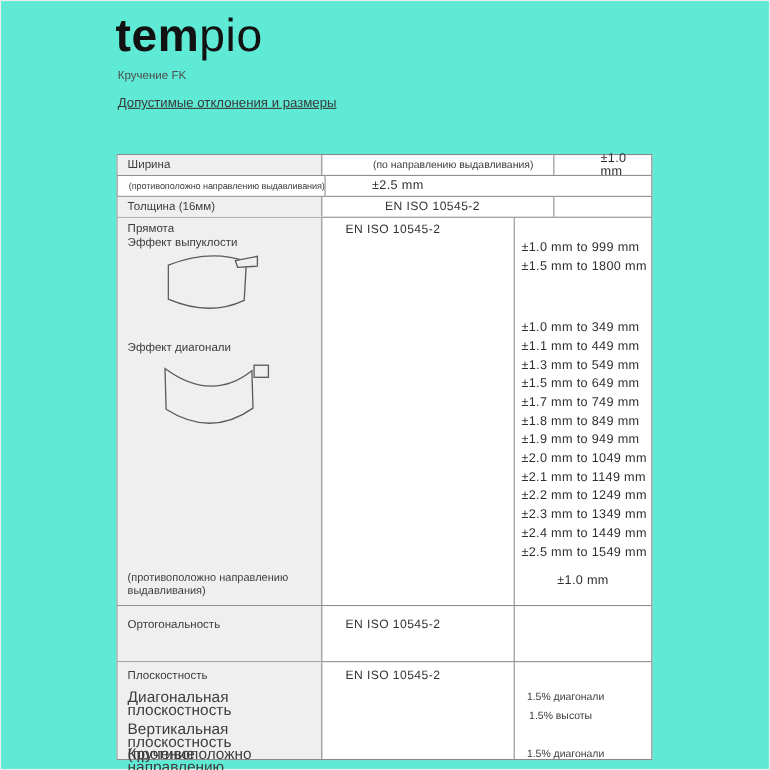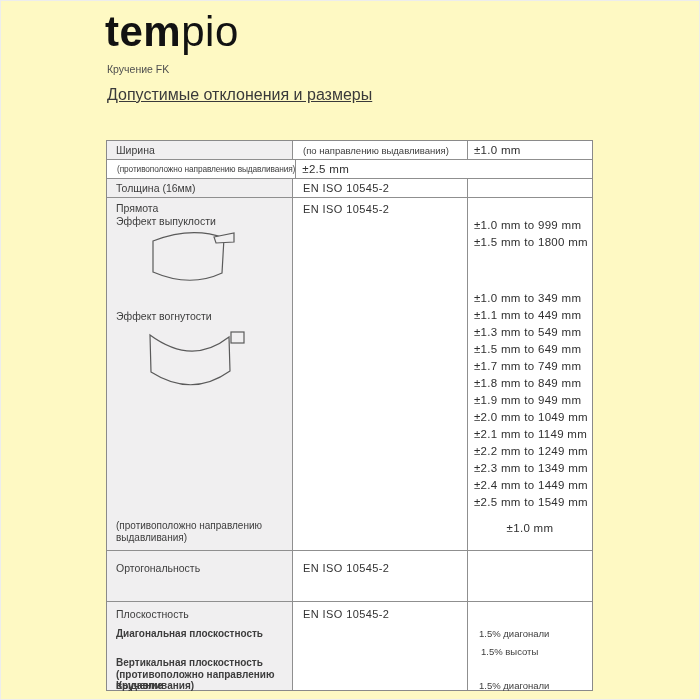--- a/index.html
+++ b/index.html
@@ -2,59 +2,59 @@
 <html><head>
 <meta charset="utf-8">
 <style>
   * { margin:0; padding:0; box-sizing:border-box; }
   html,body { width:700px; height:700px; }
   body {
     font-family:"Liberation Sans","DejaVu Sans",sans-serif;
     background:#ffffff; color:#3c3c3c; position:relative;
     -webkit-font-smoothing:antialiased;
   }
-  .page { position:absolute; inset:0; background:#fef9c3; border:1px solid #ededed; }
+  .page { position:absolute; inset:0; background:#5eead4; border:1px solid #ededed; }
 
   
   .logo { position:absolute; left:104px; top:10px; font-size:42px; letter-spacing:0.5px; color:#121212; line-height:1; }
   .logo .b { font-weight:800; }
   .logo .l { font-weight:400; }
   .system { position:absolute; left:106px; top:62px; font-size:10.5px; color:#4f4f4f; }
-  .toler-link { position:absolute; left:106px; top:85px; font-size:16px; color:#3a3a3a; text-decoration:underline; cursor:pointer; }
+  .toler-link { position:absolute; left:106px; top:85px; font-size:12px; color:#3a3a3a; text-decoration:underline; cursor:pointer; }
 
   
   .tbl { position:absolute; left:105px; top:139px; width:487px; border:1px solid #8a8a8a; background:#fff; }
   .t-row { display:flex; border-bottom:1px solid #8f8f8f; }
   .t-row:last-child { border-bottom:none; }
   .c1 { flex:0 0 186px; background:#f0eff0; border-right:1px solid #8f8f8f; padding-left:9px; }
   .c2 { flex:0 0 175px; border-right:1px solid #8f8f8f; padding-left:10px; }
   .c3 { flex:1 1 auto; padding-left:6px; }
 
-  .r-sm { height:19px; }
+  .r-sm { height:19px;gap:36px; }
   .r-sm .c1, .r-sm .c2, .r-sm .c3 { display:flex; align-items:center; }
   .lbl { font-size:10.5px; color:#3d3d3d; }
   .m1 { font-size:9.5px; color:#3d3d3d; white-space:nowrap; }
   .m2 { font-size:8.3px; color:#3d3d3d; white-space:nowrap; letter-spacing:-0.1px; }
-  .iso { font-size:11px; letter-spacing:0.4px; color:#333; }
+  .iso { font-size:11px; letter-spacing:0.4px; color:#333;margin-left:11px; }
   .val { font-size:11.5px; letter-spacing:0.3px; color:#2f2f2f; }
 
   .r-big { height:353px; }
   .r-big .c1, .r-big .c2, .r-big .c3 { position:relative; }
   .pos { position:absolute; }
   .range-list div { line-height:17px; }
   .pair div { line-height:17px; }
   .opp-lbl { font-size:10px; line-height:12px; width:150px; }
   .opp-val { width:100%; text-align:center; }
 
   .r-orth { height:51px; }
   .r-orth .c1, .r-orth .c2 { padding-top:7px; }
 
   .r-flat { height:88px; }
   .r-flat .c1, .r-flat .c2, .r-flat .c3 { position:relative; }
-  .flat-sub { font-size:10px; line-height:11.5px; color:#3d3d3d;font-weight:bold; }
+  .flat-sub { font-size:14px; line-height:11.5px; color:#3d3d3d; }
   .pct { font-size:9.5px; color:#3d3d3d; }
 
   .diagram { position:absolute; }
   .diagram path, .diagram rect { stroke:#5a5a5a; stroke-width:1.2; fill:none; }
   .diagram .tab { fill:#f0eff0; }
 </style>
 </head>
 <body>
 
 <div class="page">
@@ -100,21 +100,21 @@
     <div class="t-row r-big">
       <div class="c1">
         <span class="pos lbl" style="top:4px;">Прямота</span>
         <span class="pos lbl" style="top:17px;">Эффект выпуклости</span>
 
         <svg class="diagram" style="left:45px; top:30px;" width="92" height="62" viewBox="0 0 92 62">
           <path d="M 1 13 Q 40 -2 72 10 L 70 45 Q 38 60 1 44 Z"></path>
           <path class="tab" d="M 62 9 L 82 5 L 82 14 L 64 15 Z"></path>
         </svg>
 
-        <span class="pos lbl" style="top:112px;">Эффект вогнутости</span>
+        <span class="pos lbl" style="top:112px;">Эффект диагонали</span>
 
         <svg class="diagram" style="left:40px; top:132px;" width="100" height="64" viewBox="0 0 100 64">
           <path d="M 3 5 Q 45 36 82 7 L 83 41 Q 45 68 4 42 Z"></path>
           <rect class="tab" x="84" y="2" width="13" height="11"></rect>
         </svg>
 
         <span class="pos lbl opp-lbl" style="top:322px;">(противоположно направлению выдавливания)</span>
       </div>
       <div class="c2">
         <span class="pos iso" style="top:5px;">EN ISO 10545-2</span>

